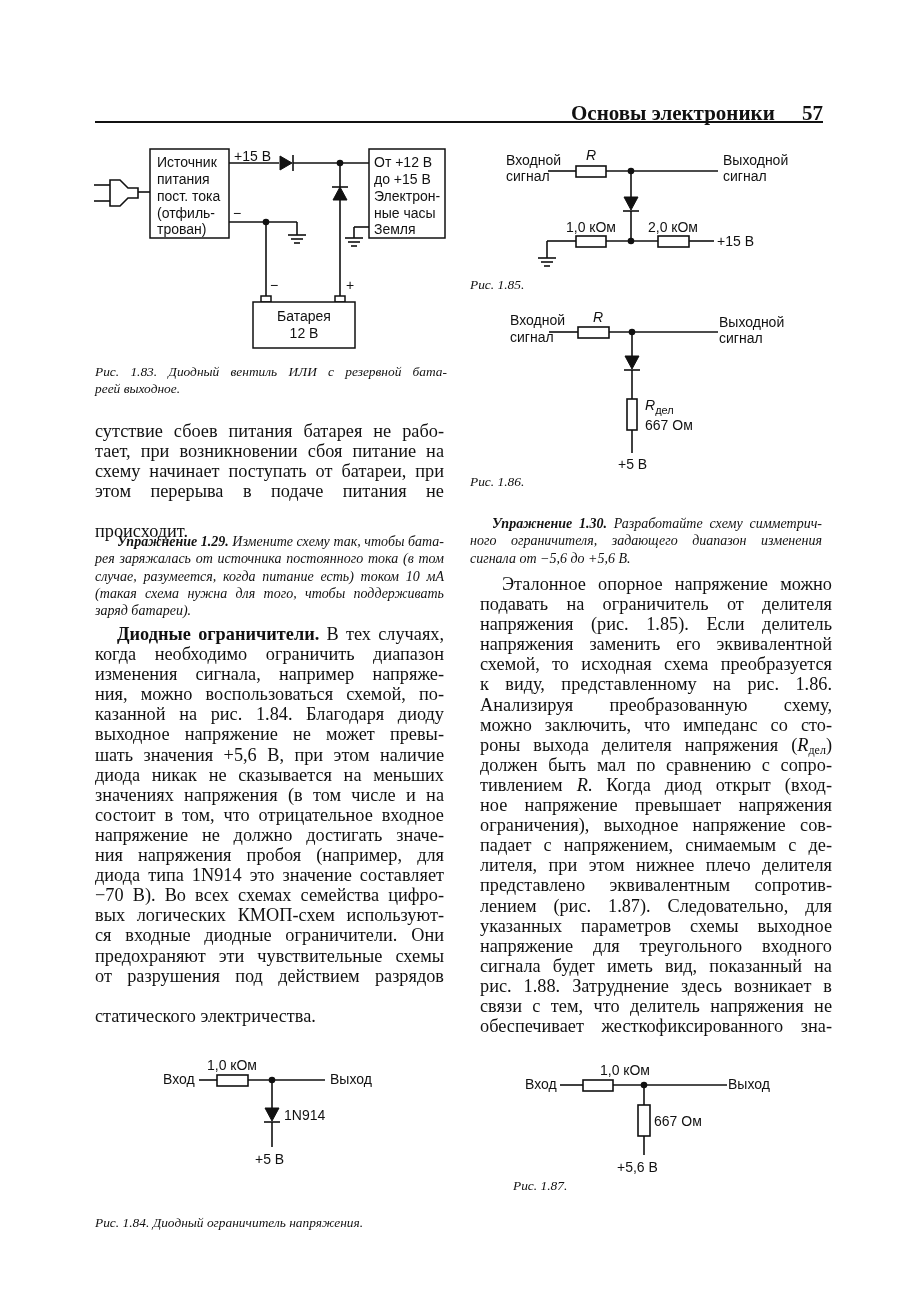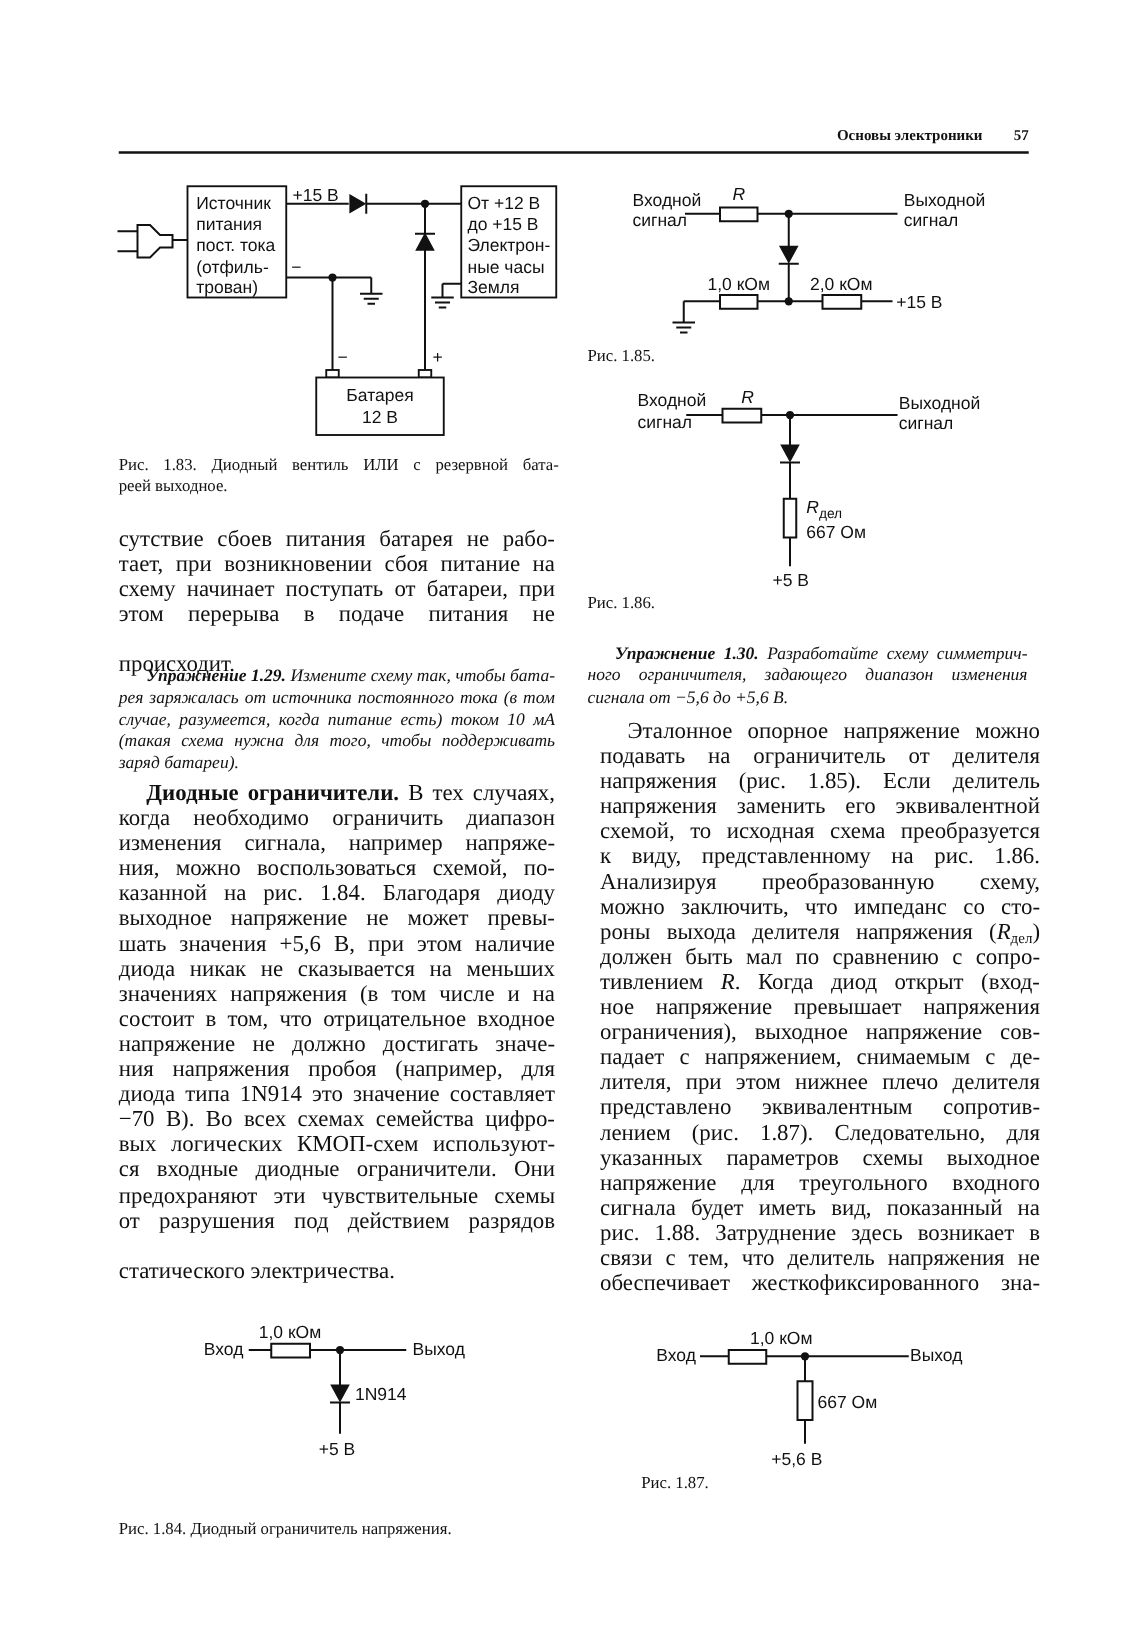--- a/index.html
+++ b/index.html
@@ -1,28 +1,28 @@
 <!DOCTYPE html>
 <html><head>
 <meta charset="utf-8">
 <style>
   html, body { margin: 0; padding: 0; background: #fff; }
   body { width: 914px; height: 1300px; position: relative; overflow: hidden; color: #111;
          font-family: "Liberation Serif", serif; }
   .header-rule { position: absolute; left: 95px; top: 121px; width: 728px; height: 2px; background: #111; }
   .running-head { position: absolute; top: 101px; right: 91px; font-family: "Liberation Serif", serif;
-                  font-weight: bold; font-size: 12px; white-space: nowrap; }
+                  font-weight: bold; font-size: 21px; white-space: nowrap; }
   .running-head .title { margin-right: 22px; }
   .body-text { position: absolute; font-size: 18.3px; line-height: 20.1px; text-align: justify; }
   .body-text .ln { display: block; text-align: justify; text-align-last: justify; white-space: nowrap; height: 20.1px; }
   .body-text .ln.last { text-align-last: left; margin-top: 20px; }
   .small-text { position: absolute; font-size: 14px; line-height: 17.3px; font-style: italic; }
   .small-text .ln { display: block; text-align: justify; text-align-last: justify; white-space: nowrap; height: 17.3px; }
   .small-text .ln.last { text-align-last: left; }
-  .caption { position: absolute; font-size: 13.4px; line-height: 17px; }
+  .caption { position: absolute; font-size: 13.4px; line-height: 17px; font-style: italic; }
   .caption .ln { display: block; white-space: nowrap; }
   .caption .ln.j { text-align: justify; text-align-last: justify; }
   .bold { font-weight: bold; }
   .ital { font-style: italic; }
   svg text { font-family: "Liberation Sans Narrow", "Liberation Sans", sans-serif; fill: #111; }
   .sch { position: absolute; }
   .sch line, .sch polyline, .sch path.w { stroke: #111; stroke-width: 1.6; fill: none; }
   .sch rect.r { stroke: #111; stroke-width: 1.6; fill: #fff; }
   .sch rect.box { stroke: #111; stroke-width: 1.5; fill: #fff; }
   .sch .dot { fill: #111; }

